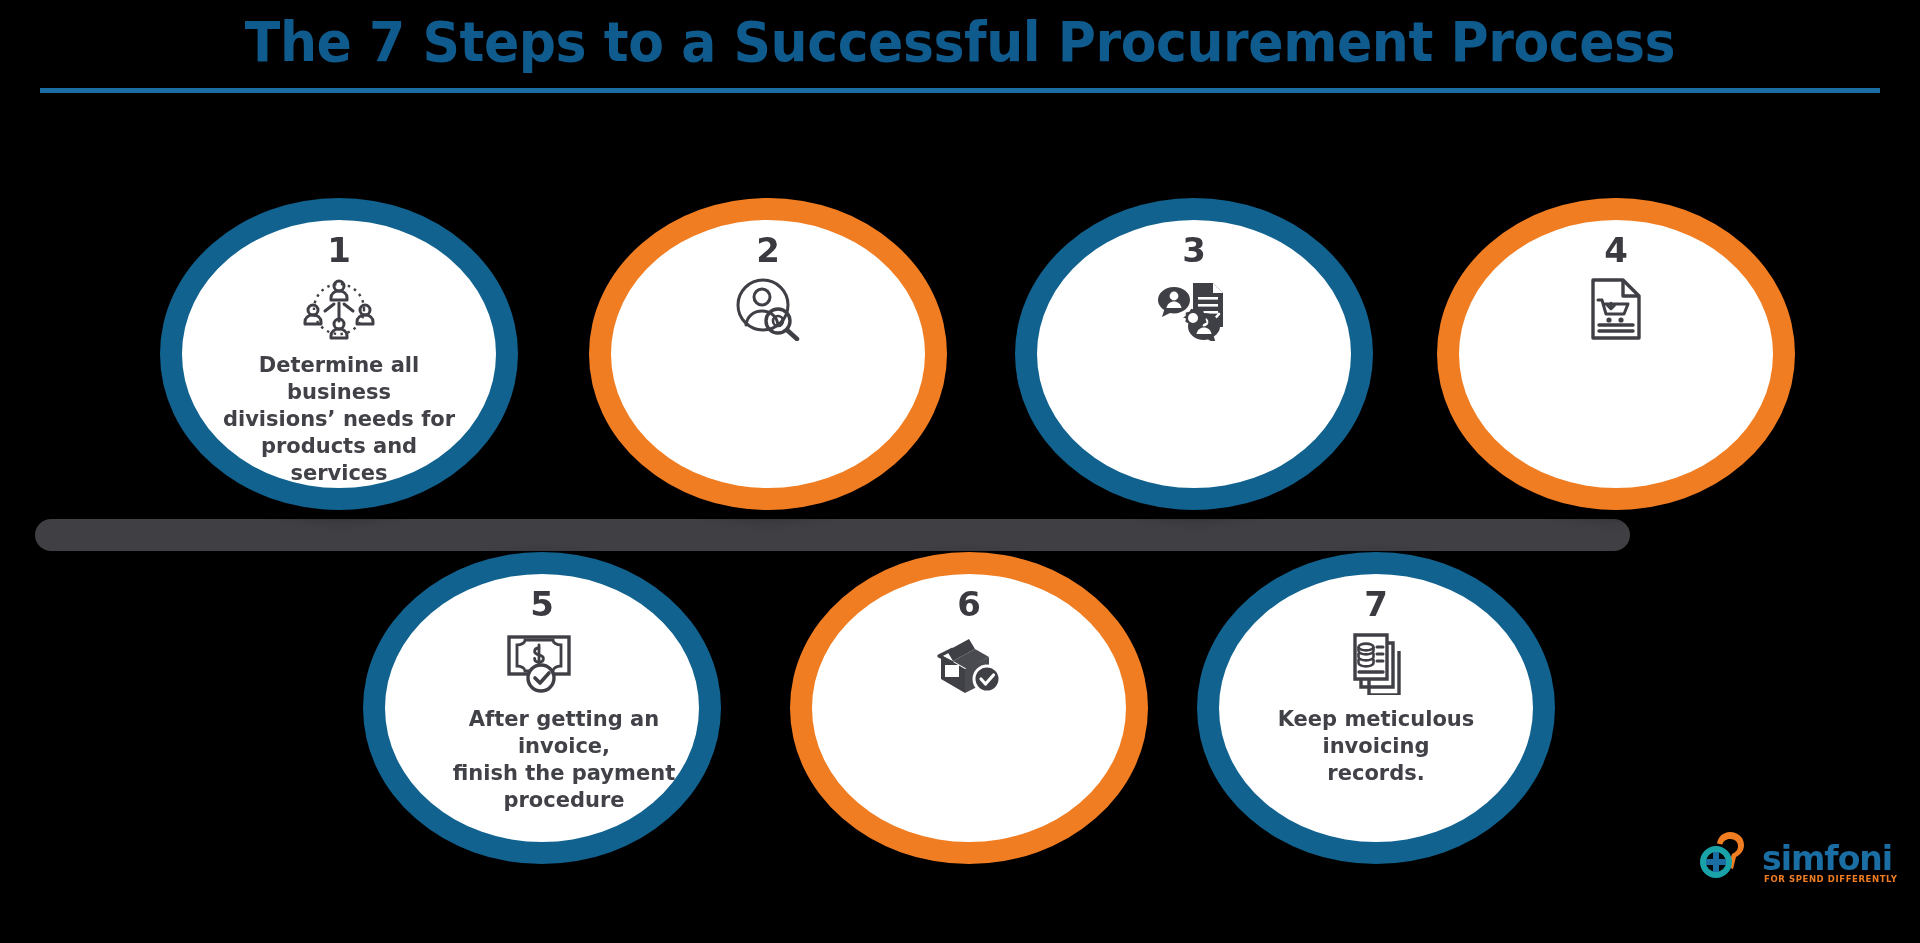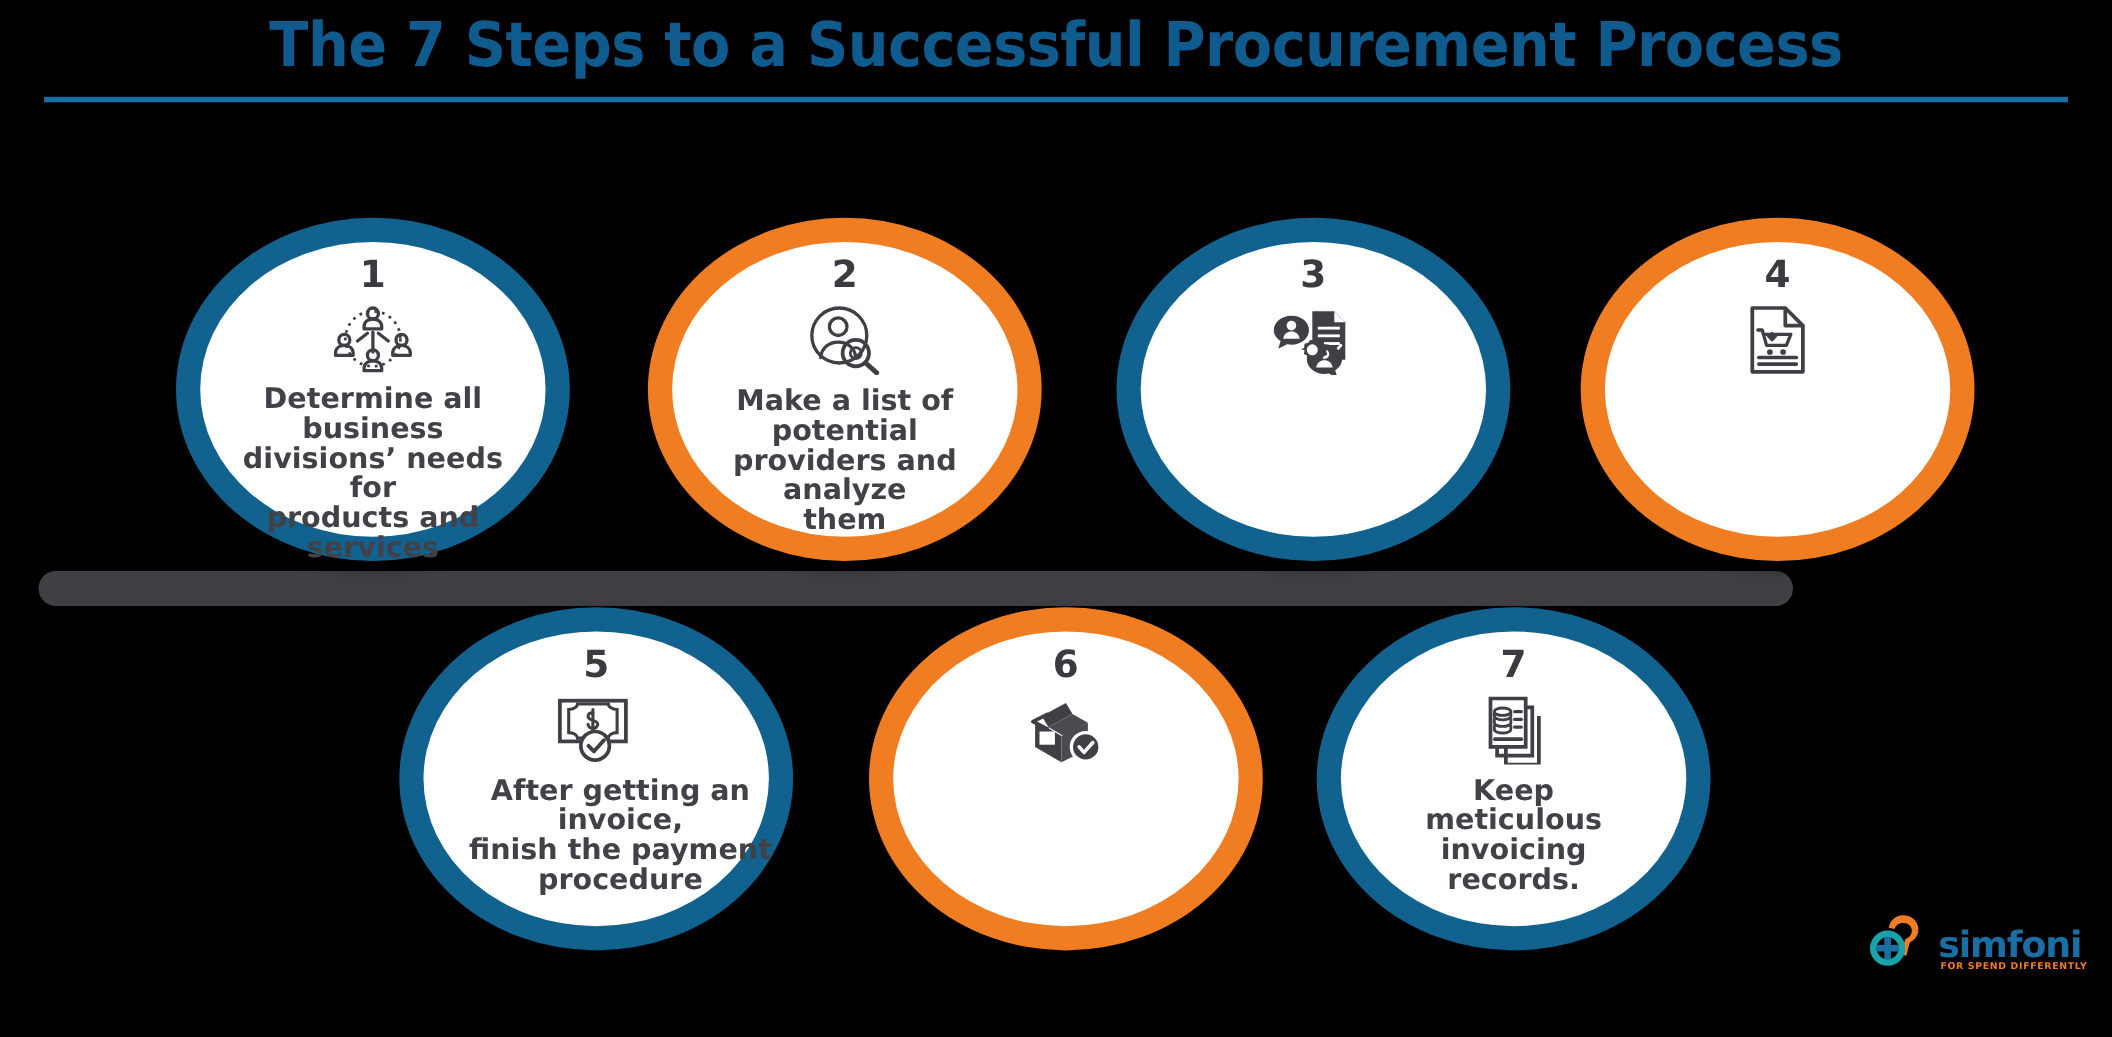--- a/index.html
+++ b/index.html
@@ -102,21 +102,21 @@
     display: flex;
     align-items: center;
     justify-content: center;
   }
   .step-icon svg { display: block; }
 
   .step-text {
     margin-top: 10px;
     font-family: "DejaVu Sans", sans-serif;
     font-weight: bold;
-    font-size: 26px;
+    font-size: 21px;
     line-height: 27px;
     color: #414148;
     text-align: center;
     white-space: pre-line;
   }
 
   
   #step-1 { left: 160px;  top: 198px; width: 358px;  height: 312px; }
   #step-2 { left: 589px;  top: 198px; width: 358px;  height: 312px; }
   #step-3 { left: 1015px; top: 198px; width: 358px;  height: 312px; }
@@ -221,23 +221,20 @@
       <div class="step-icon">
         <svg width="70" height="64" viewBox="0 0 70 64" fill="none" stroke="#3f3f46" stroke-width="3">
           <circle cx="30" cy="28" r="25"></circle>
           <circle cx="29" cy="20" r="8"></circle>
           <path d="M13 48c1-9 8-14 16-14s15 5 16 14" stroke-linecap="round"></path>
           <circle cx="45" cy="44" r="12" stroke-width="3.4"></circle>
           <circle cx="45" cy="44" r="5" stroke-width="2.6"></circle>
           <line x1="54" y1="53" x2="64" y2="62" stroke-width="4.5" stroke-linecap="round"></line>
         </svg>
       </div>
-      <div class="step-text">Make a list of potential
-providers and analyze
-them</div>
     </div>
   </div>
 
   <div class="step blue" id="step-3">
     <div class="step-inner">
       <div class="step-num">3</div>
       <div class="step-icon">
         <svg width="74" height="64" viewBox="0 0 74 64" fill="#3f3f46">
           <path d="M36 6h20l10 10v34H36z"></path>
           <path d="M56 6l10 10H56z" fill="#ffffff"></path>

